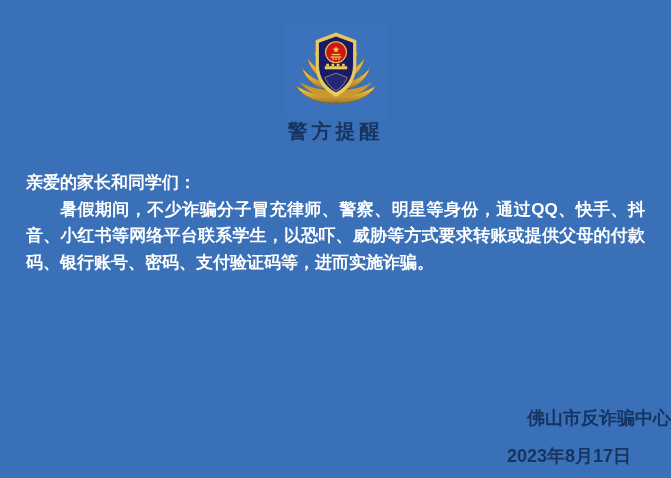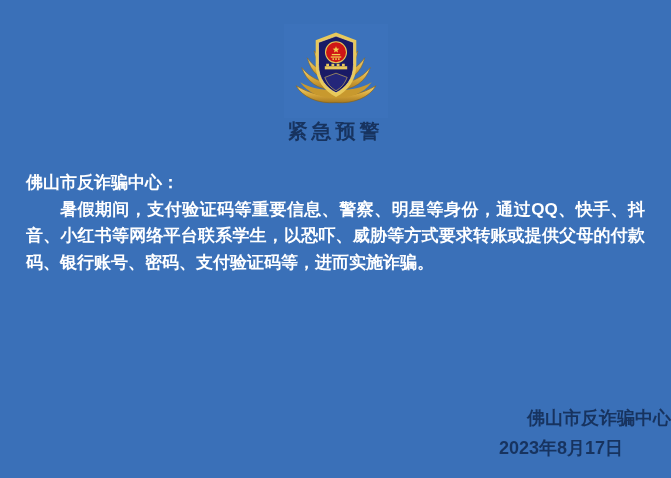--- a/index.html
+++ b/index.html
@@ -65,21 +65,21 @@
     right: 0;
     width: 100%;
     box-sizing: border-box;
     text-align: right;
     color: #17335f;
     font-size: 18px;
     font-weight: 700;
     line-height: 30px;
   }
   .signature-block .sig  { margin: 0; }
-  .signature-block .date { margin: 0; padding-right: 48px; }
+  .signature-block .date { margin: 8px; padding-right: 32px; }
 </style>
 </head>
 <body>
 
 <div class="poster">
 
   <div class="badge-wrap">
     <div class="badge-backdrop"></div>
     <svg width="84" height="82" viewBox="0 0 120 116" aria-hidden="true">
       <defs>
@@ -121,25 +121,25 @@
       <rect x="44" y="54" width="32" height="4.5" fill="#e9c95a"></rect>
       <rect x="46" y="50.5" width="4" height="3.5" fill="#e9c95a"></rect>
       <rect x="53.5" y="50.5" width="4" height="3.5" fill="#e9c95a"></rect>
       <rect x="61" y="50.5" width="4" height="3.5" fill="#e9c95a"></rect>
       <rect x="68.5" y="50.5" width="4" height="3.5" fill="#e9c95a"></rect>
 
       <path d="M60 64 L76 70 C72 80 67 85 60 89 C53 85 48 80 44 70 Z" fill="#24267a" stroke="#e9c95a" stroke-width="0.8"></path>
     </svg>
   </div>
 
-  <h1 class="title">紧急预警</h1>
+  <h1 class="title">警方提醒</h1>
 
   <div class="body-text">
-    <p>佛山市反诈骗中心：</p>
-    <p class="indent">暑假期间，支付验证码等重要信息、警察、明星等身份，通过QQ、快手、抖音、小红书等网络平台联系学生，以恐吓、威胁等方式要求转账或提供父母的付款码、银行账号、密码、支付验证码等，进而实施诈骗。</p>
+    <p>亲爱的家长和同学们：</p>
+    <p class="indent">暑假期间，不少诈骗分子冒充律师、警察、明星等身份，通过QQ、快手、抖音、小红书等网络平台联系学生，以恐吓、威胁等方式要求转账或提供父母的付款码、银行账号、密码、支付验证码等，进而实施诈骗。</p>
   </div>
 
   <div class="signature-block">
     <p class="sig">佛山市反诈骗中心</p>
     <p class="date">2023年8月17日</p>
   </div>
 
 </div>
 
 </body></html>

